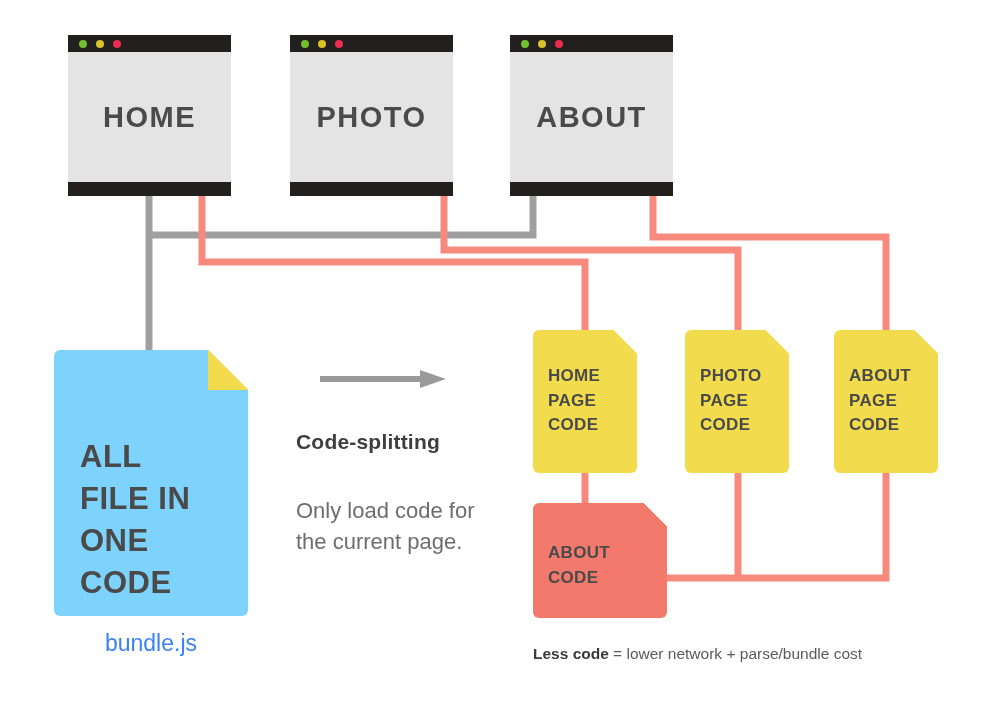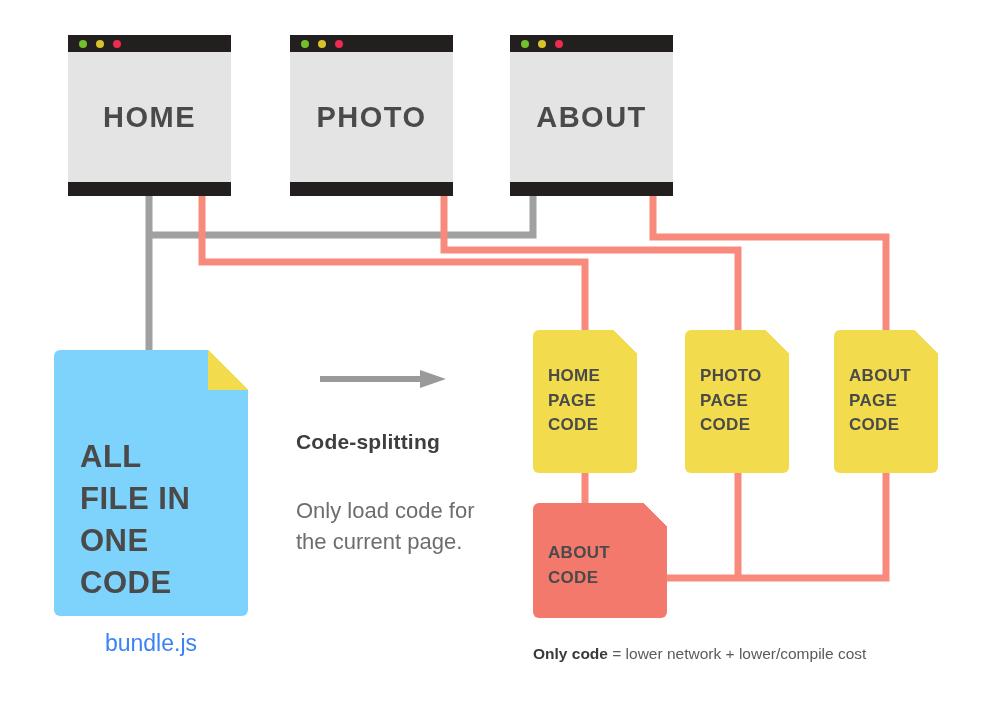--- a/index.html
+++ b/index.html
@@ -236,15 +236,15 @@
 
   <div class="doc" id="doc-shared">
     <div class="fold"></div>
     <div class="doc-corner-edge"></div>
     <div class="doc-text">
       <div>ABOUT</div>
       <div>CODE</div>
     </div>
   </div>
 
-  <div class="caption" id="bottom-note"><b>Only code</b><span> = lower network + lower/compile cost</span></div>
+  <div class="caption" id="bottom-note"><b>Less code</b><span> = lower network + parse/bundle cost</span></div>
 
 </div>
 
 </body></html>

